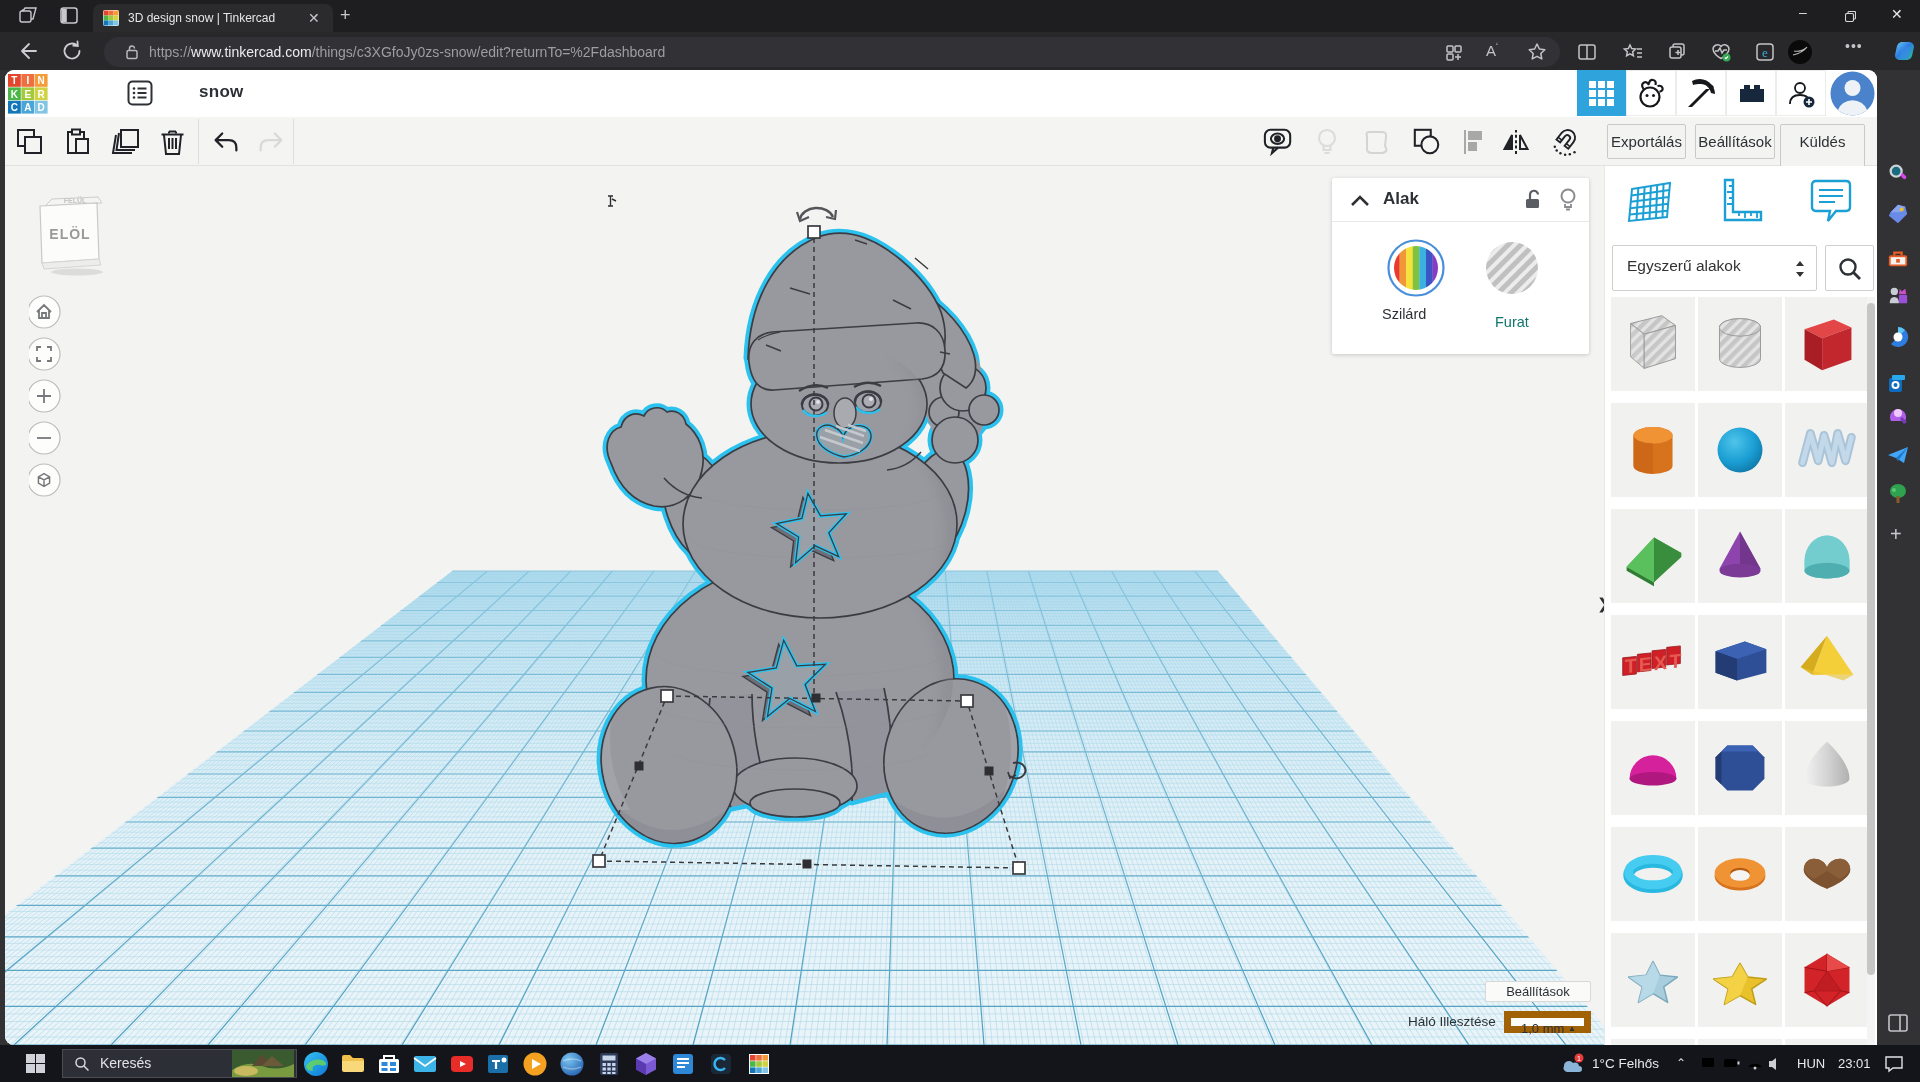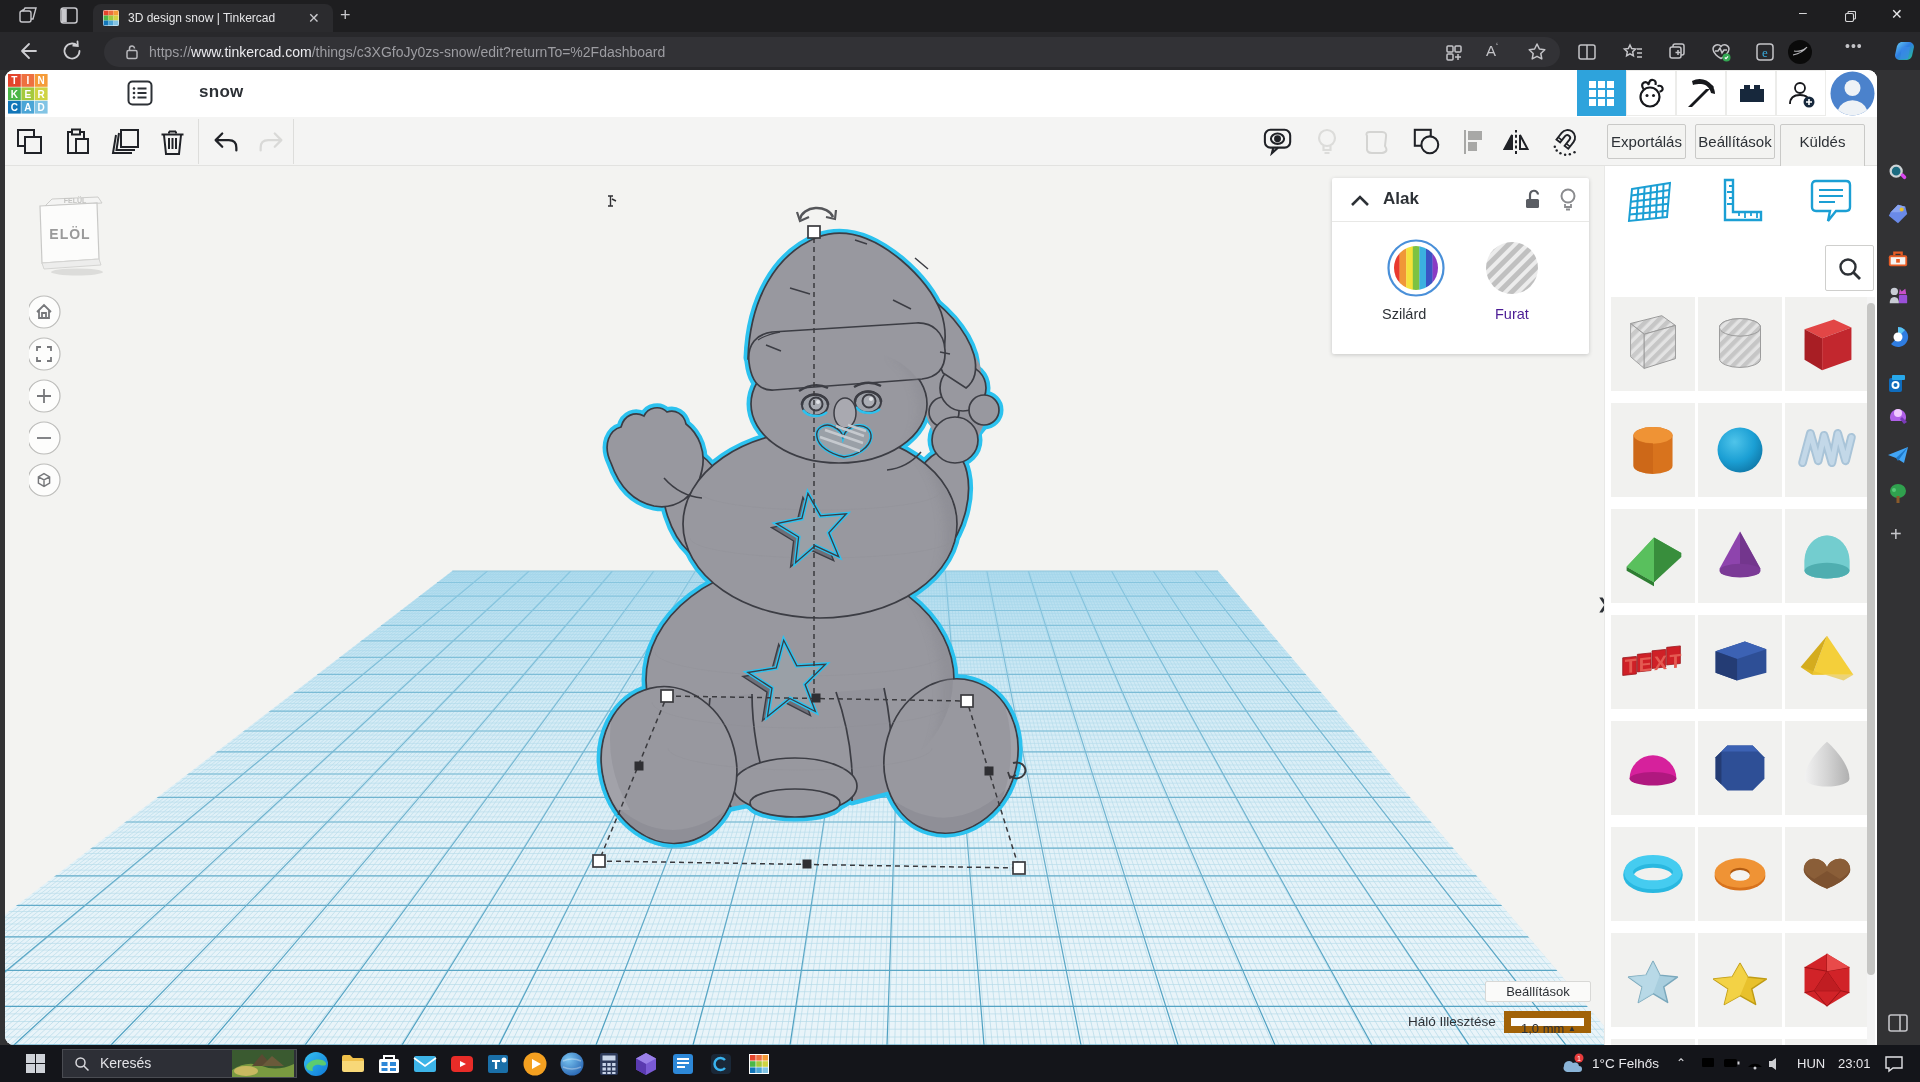--- a/index.html
+++ b/index.html
@@ -521,40 +521,46 @@
 <span class="txt" style="left:50px;top:128px;font-size:14.5px;color:#2d3136">Szilárd</span>
 <svg class="icn" style="left:152px;top:62px" width="56" height="56" viewBox="0 0 56 56">
           <defs>
             <pattern id="hstr" width="9" height="9" patternTransform="rotate(45)" patternUnits="userSpaceOnUse">
               <rect width="9" height="9" fill="#ececec"></rect>
               <rect width="5" height="9" fill="#c0c0c0"></rect>
             </pattern>
           </defs>
           <circle cx="28" cy="28" r="26" fill="url(#hstr)"></circle>
         </svg>
-<span class="txt" style="left:163px;top:128px;font-size:14.5px;color:#4c1d95">Furat</span>
+<span class="txt" style="left:163px;top:136px;font-size:14.5px;color:#0f766e">Furat</span>
 </div>
 <div class="rpanel">
 <svg class="icn" style="left:21px;top:13px" width="48" height="48" viewBox="0 0 48 48">
           <g fill="none" stroke="#1b9fd4" stroke-width="2">
             <polygon points="6,10 44,4 41,38 3,42"></polygon>
             <path d="M12.3,9 L10.5,41 M18.6,8 L17,40.5 M24.9,7.2 L23.5,40 M31.2,6.2 L30,39.3 M37.5,5.2 L36.5,38.6"></path>
             <path d="M5.4,16.4 L43.5,11 M4.9,22.8 L43,17.9 M4.4,29.2 L42.4,24.8 M3.9,35.6 L41.9,31.7"></path>
           </g>
         </svg>
 <svg class="icn" style="left:112px;top:12px" width="46" height="48" viewBox="0 0 46 48">
           <g fill="none" stroke="#1b9fd4" stroke-width="2.4">
             <path d="M8 2 L16 2 L16 34 L44 34 L44 42 L8 42 Z"></path>
             <path d="M16 8 h-4 M16 14 h-6 M16 20 h-4 M16 26 h-6 M22 34 v4 M28 34 v6 M34 34 v4 M40 34 v6" stroke-width="1.8"></path>
           </g>
         </svg>
 <svg class="icn" style="left:203px;top:11px" width="46" height="50" viewBox="0 0 46 50">
           <path d="M8 4 H38 Q42 4 42 8 V30 Q42 34 38 34 H28 L20 44 L22 34 H8 Q4 34 4 30 V8 Q4 4 8 4 Z" fill="none" stroke="#1b9fd4" stroke-width="2.4"></path>
           <path d="M11 13 h24 M11 19 h24 M11 25 h16" stroke="#1b9fd4" stroke-width="2"></path>
         </svg>
+<div class="icn" style="left:7px;top:79px;width:205px;height:46px;background:#fff;border:1px solid #cfcfcd;border-radius:2px">
+          <span style="position:absolute;left:14px;top:11px;font-size:15.5px;color:#333">Egyszerű alakok</span>
+          <svg style="position:absolute;right:10px;top:12px" width="12" height="22" viewBox="0 0 12 22">
+            <path d="M2 8 L6 3 L10 8 Z M2 14 L6 19 L10 14 Z" fill="#333"></path>
+          </svg>
+        </div>
 <div class="icn" style="left:220px;top:79px;width:49px;height:46px;background:#fff;border:1px solid #cfcfcd;border-radius:2px"></div>
 <svg class="icn" style="left:232px;top:90px" width="26" height="26" viewBox="0 0 26 26">
           <circle cx="11" cy="11" r="7.5" fill="none" stroke="#2d3136" stroke-width="2.4"></circle>
           <path d="M16.5 16.5 L23 23" stroke="#2d3136" stroke-width="2.8"></path>
         </svg>
 <div class="icn" style="left:6px;top:131px;width:84px;height:94px;background:#f1f1ef"></div>
 <svg class="icn" style="left:6px;top:131px" width="84" height="94" viewBox="0 0 86 94">
           <defs>
             <pattern id="str1" width="8" height="8" patternTransform="rotate(45)" patternUnits="userSpaceOnUse">
               <rect width="8" height="8" fill="#e3e3e3"></rect>

